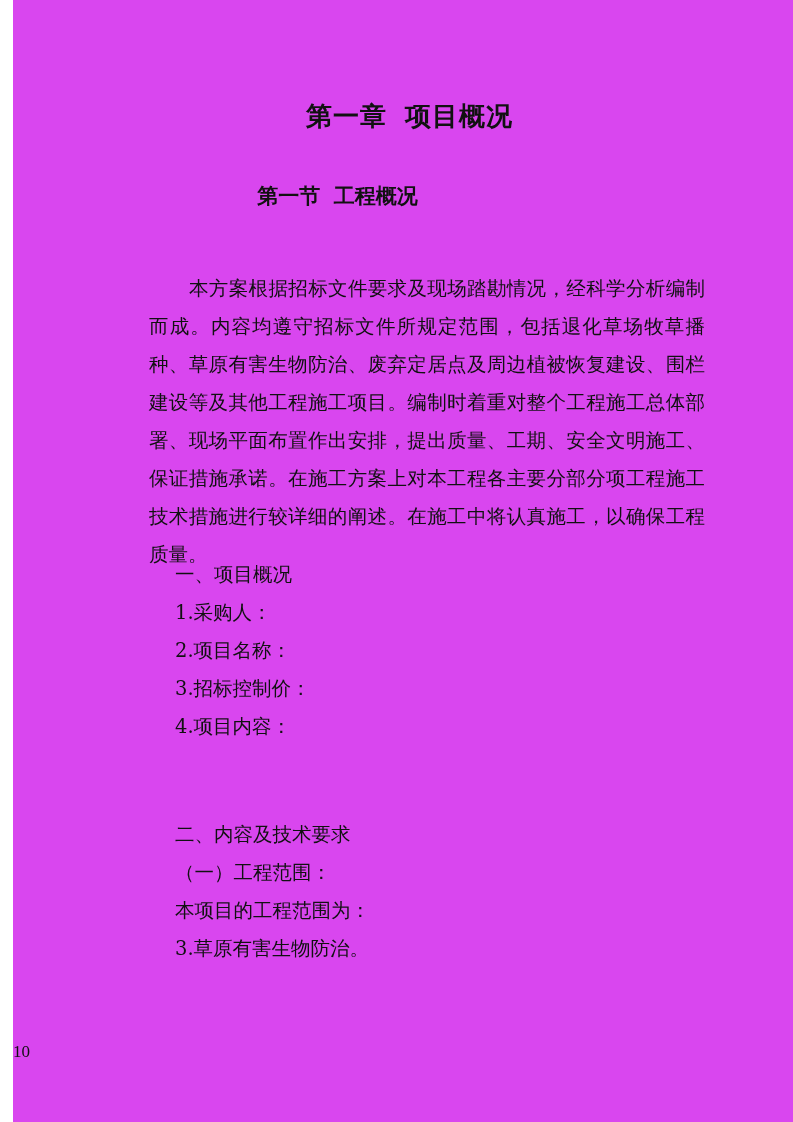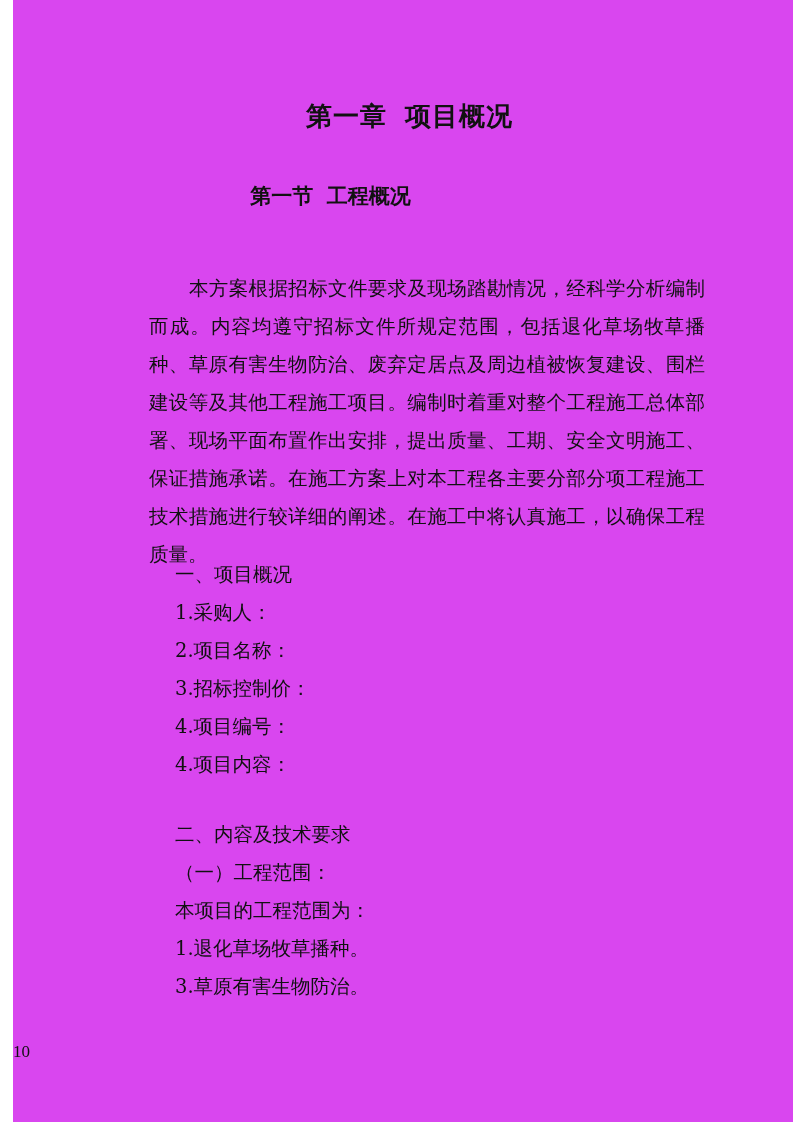--- a/index.html
+++ b/index.html
@@ -39,20 +39,21 @@
     position: absolute;
     top: 178px;
     left: 0;
     width: 635px;
     text-align: center;
     font-family: "DejaVu Sans", "Liberation Sans", sans-serif;
     font-weight: bold;
     font-size: 21px;
     word-spacing: 6px;
     line-height: 36px;
+    padding-left: 7px;
   }
   .body-text {
     position: absolute;
     top: 254px;
     left: 120px;
     width: 556px;
     font-size: 19.5px;
     line-height: 38px;
     text-align: justify;
     text-indent: 40px;
@@ -89,27 +90,25 @@
 
   <h2 class="section-title" style="margin:0;">第一节  工程概况</h2>
 
   <p class="body-text">本方案根据招标文件要求及现场踏勘情况，经科学分析编制而成。内容均遵守招标文件所规定范围，包括退化草场牧草播种、草原有害生物防治、废弃定居点及周边植被恢复建设、围栏建设等及其他工程施工项目。编制时着重对整个工程施工总体部署、现场平面布置作出安排，提出质量、工期、安全文明施工、保证措施承诺。在施工方案上对本工程各主要分部分项工程施工技术措施进行较详细的阐述。在施工中将认真施工，以确保工程质量。</p>
 
   <div class="list-block block-1">
     <div class="line">一、项目概况</div>
     <div class="line">1.采购人：</div>
     <div class="line">2.项目名称：</div>
     <div class="line">3.招标控制价：</div>
-    <div class="line">4.项目编号：</div>
     <div class="line">4.项目内容：</div>
   </div>
 
   <div class="list-block block-2">
     <div class="line">二、内容及技术要求</div>
     <div class="line">（一）工程范围：</div>
     <div class="line">本项目的工程范围为：</div>
-    <div class="line">1.退化草场牧草播种。</div>
     <div class="line">3.草原有害生物防治。</div>
   </div>
 
   <div class="page-number">10</div>
 
 </div>
 
 </body></html>

